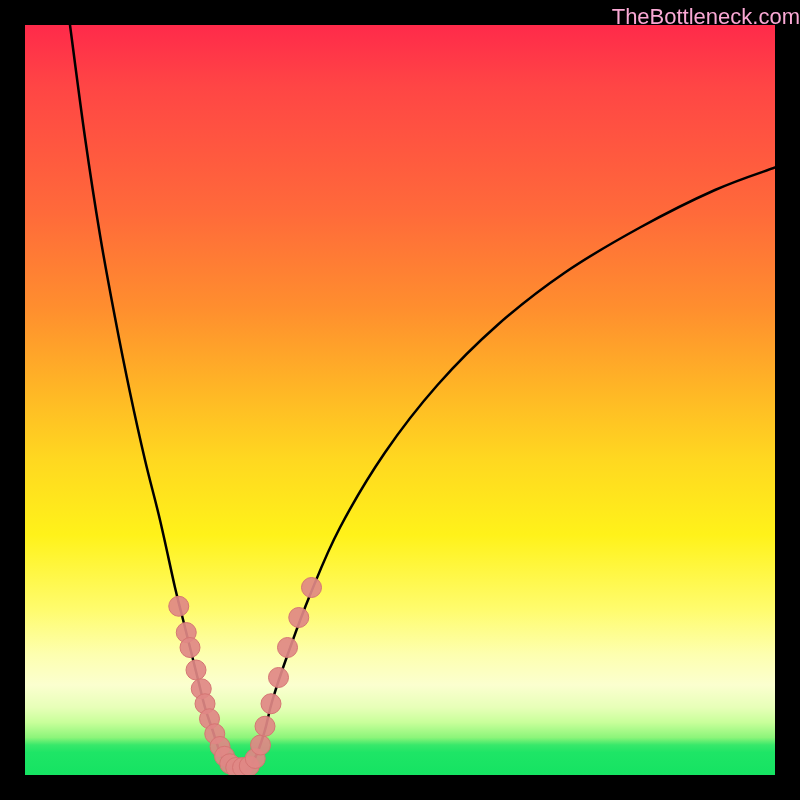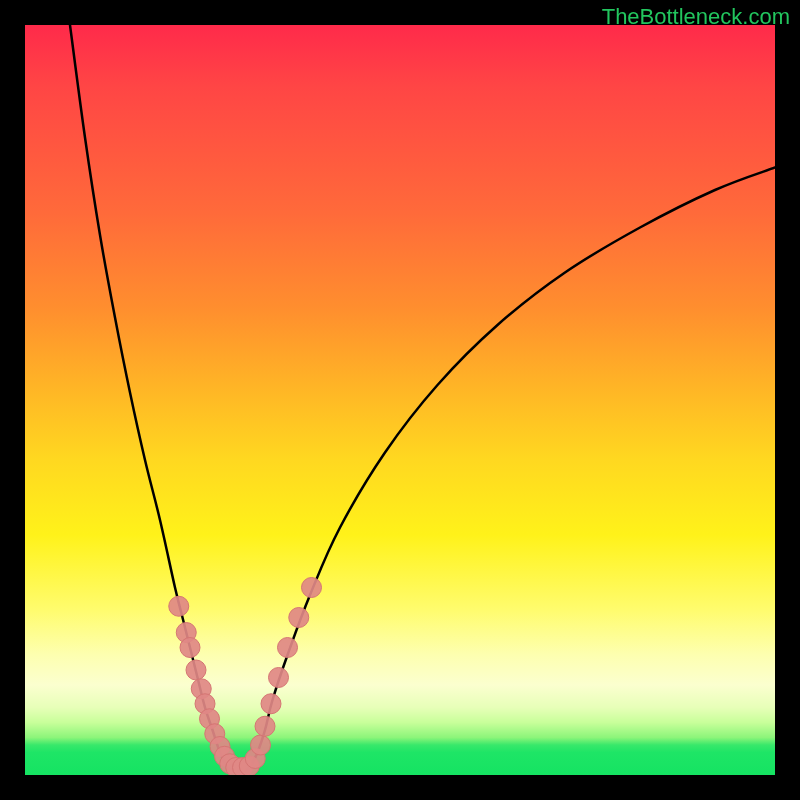--- a/index.html
+++ b/index.html
@@ -50,22 +50,22 @@
   }
   .curve-svg {
     position: absolute;
     inset: 0;
     width: 750px;
     height: 750px;
   }
   .watermark {
     position: absolute;
     top: 4px;
-    right: 10px;
-    color: #22c55e;
+    right: 0;
+    color: #f9a8d4;
     font-size: 22px;
     letter-spacing: 0px;
     font-weight: 400;
     user-select: none;
   }
 </style>
 </head>
 <body>
 
 <div class="frame">

